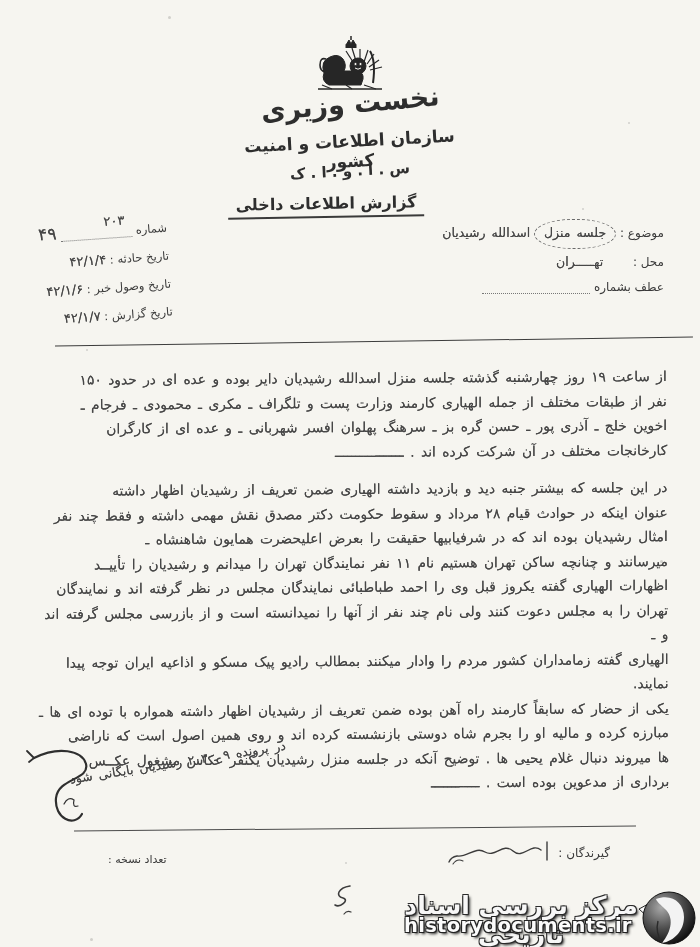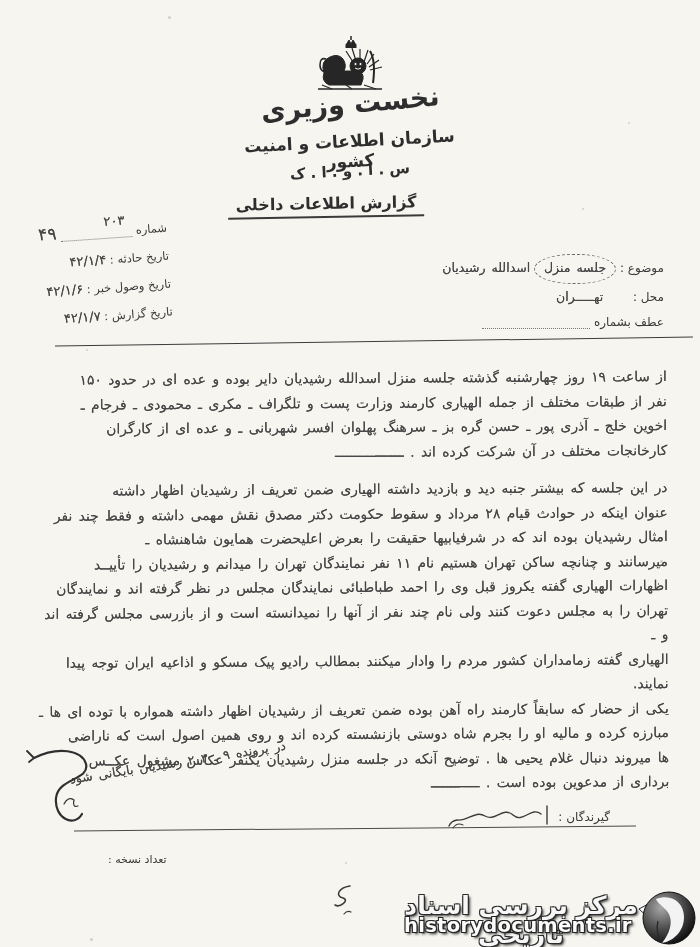--- a/index.html
+++ b/index.html
@@ -35,33 +35,33 @@
   .h-org{left:225px;top:131px;width:250px;font-size:17px;font-weight:bold;transform:rotate(-3deg);}
   .h-savak{left:255px;top:162px;width:190px;font-size:15px;font-weight:bold;letter-spacing:1px;transform:rotate(-3deg);}
   .h-report{
     left:228px;top:194px;width:196px;font-size:16px;font-weight:bold;
     border-bottom:2px solid #3a3a3a;padding-bottom:3px;transform:rotate(-1deg);
     letter-spacing:.5px;
   }
   
   .meta-left{left:12px;top:218px;width:158px;font-size:11.5px;line-height:27px;transform:rotate(-4deg);}
   .meta-left .hw{font-size:13px;}
-  .meta-right{left:438px;top:219px;width:226px;font-size:12px;line-height:25.5px;margin-top:35px;}
+  .meta-right{left:438px;top:219px;width:226px;font-size:12px;line-height:25.5px;}
   .meta-right .hw{font-size:12.5px;}
   .num-small{position:absolute;right:42px;top:-9px;font-size:11px;}
   
   .sep1{left:55px;top:341px;width:638px;border-top:1.6px solid #3c3c3c;transform:rotate(-0.8deg);}
   .sep2{left:74px;top:828px;width:562px;border-top:1.4px solid #4a4a4a;transform:rotate(-0.5deg);}
   
   .body-text{left:38px;top:366px;width:630px;font-size:13.8px;line-height:24.5px;transform:rotate(-0.35deg);}
   .body-text .para2{margin-top:13px;}
   
   .note{left:52px;top:756px;width:235px;font-size:12.5px;transform:rotate(-9deg);}
   
-  .recipients{left:420px;top:802px;width:190px;font-size:12px;}
+  .recipients{left:420px;top:838px;width:190px;font-size:12px;}
   .copies{left:108px;top:853px;font-size:11px;}
   
   .wm-fa{
     left:398px;top:891px;width:246px;
     font-size:25px;font-weight:bold;text-align:center;color:#f7f7f7;
     text-shadow:-1px -1px 0 #2b2b2b,1px -1px 0 #2b2b2b,-1px 1px 0 #2b2b2b,1px 1px 0 #2b2b2b,2px 2px 3px #1a1a1a;
   }
   .wm-url{
     left:404px;top:914px;width:246px;
     font-size:19.5px;font-weight:bold;text-align:left;color:#fbfbfb;letter-spacing:.3px;

